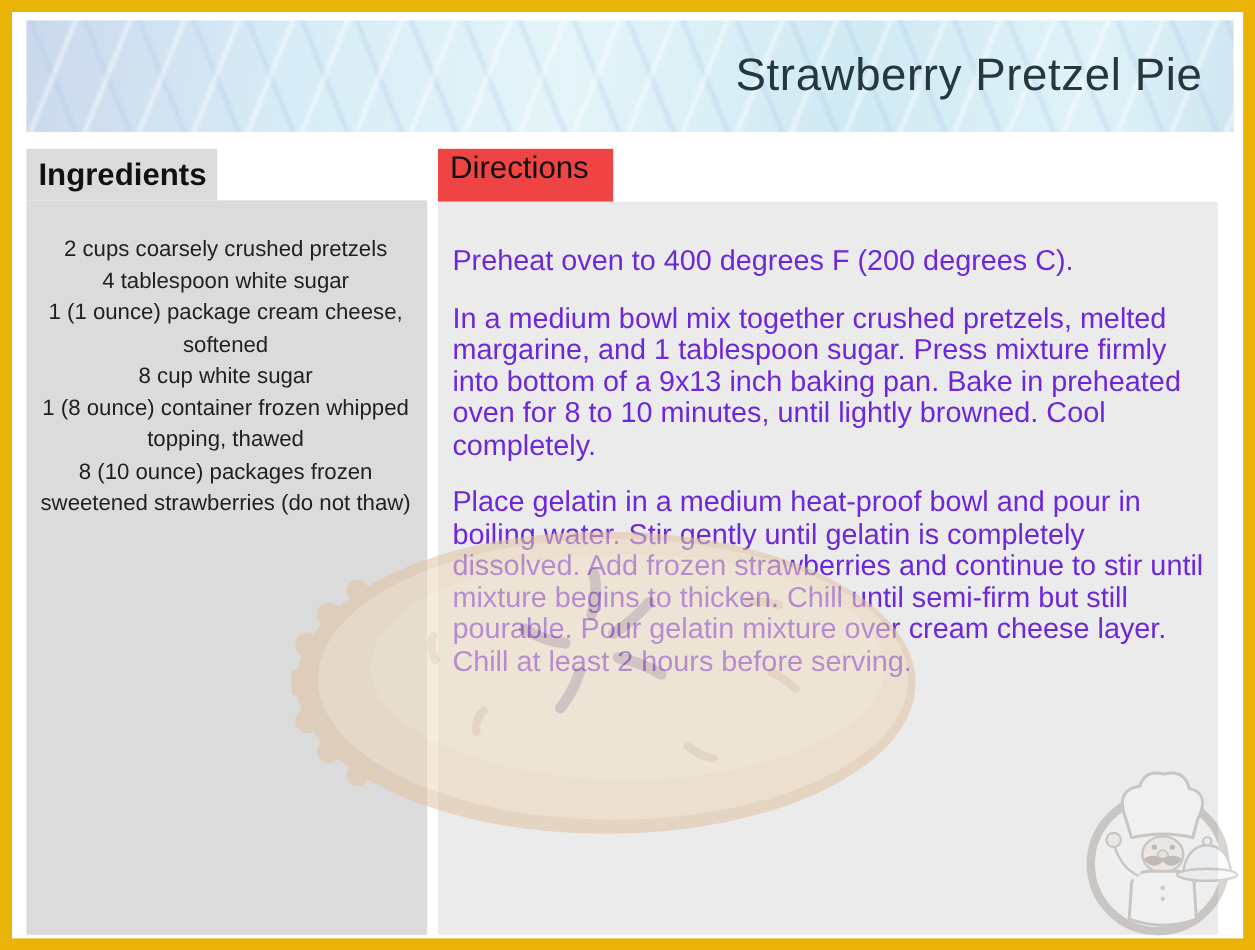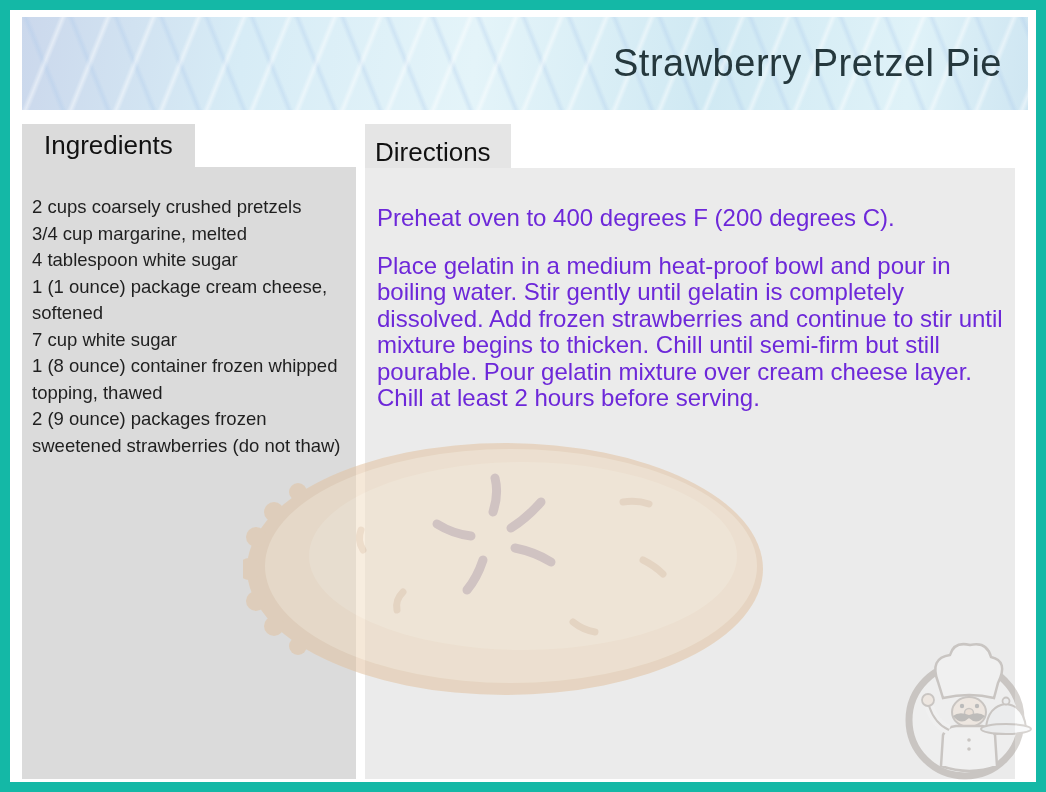--- a/index.html
+++ b/index.html
@@ -1,61 +1,61 @@
 <!DOCTYPE html>
 <html><head>
 <meta charset="utf-8">
 <style>
   html,body{margin:0;padding:0;background:#555;}
   .page{
     position:relative;
     width:1046px;height:792px;
     box-sizing:border-box;
     background:#ffffff;
-    border:10px solid #14b8a6;
+    border:10px solid #eab308;
     overflow:hidden;
     font-family:"Liberation Sans", sans-serif;
   }
   
   .banner{
     position:absolute;left:12px;top:7px;width:1006px;height:93px;
     display:flex;align-items:center;justify-content:flex-end;
     padding-right:26px;box-sizing:border-box;
     background-image:
       repeating-linear-gradient(112deg, rgba(255,255,255,0) 0px, rgba(255,255,255,0) 34px, rgba(255,255,255,0.45) 38px, rgba(255,255,255,0) 42px),
       repeating-linear-gradient(68deg, rgba(170,200,230,0) 0px, rgba(170,200,230,0) 34px, rgba(170,200,235,0.30) 38px, rgba(170,200,230,0) 42px),
       linear-gradient(96deg,#cbd8ec 0%,#d7ecf6 22%,#e4f4f9 45%,#d0e9f3 68%,#dff2f8 88%,#cfe6f2 100%);
   }
   .banner-title{
     font-size:38px;color:#25383d;letter-spacing:0.5px;white-space:nowrap;
   }
   
   .ing-head{
-    position:absolute;left:12px;top:114px;width:173px;height:43px;
+    position:absolute;left:12px;top:114px;width:159px;height:43px;
     background:#dbdbdb;display:flex;align-items:center;
-    padding-left:22px;box-sizing:border-box;z-index:2;
+    padding-left:10px;box-sizing:border-box;z-index:2;font-weight:bold;
   }
   .dir-head{
     position:absolute;left:355px;top:114px;width:146px;height:44px;
-    background:#e5e5e5;display:flex;align-items:flex-end;
+    background:#ef4444;display:flex;align-items:flex-start;
     padding-left:10px;box-sizing:border-box;z-index:2;
   }
   .col-heading{font-size:26px;color:#111;}
   .ing-body{
     position:absolute;left:12px;top:157px;width:334px;height:612px;
     background:#dbdbdb;box-sizing:border-box;
     padding:27px 12px 0 10px;z-index:1;
   }
   .dir-body{
     position:absolute;left:355px;top:158px;width:650px;height:611px;
     background:#ebebeb;box-sizing:border-box;
     padding:25px 6px 0 12px;z-index:1;
   }
   .ing-item{
-    font-size:18.5px;line-height:26.5px;color:#1f1f1f;
+    font-size:18.5px;line-height:26.5px;color:#1f1f1f;text-align:center;
   }
   .dir-par{
     font-size:24px;line-height:26.5px;color:#6d28d9;
     margin:12px 0 21px 0;
   }
   
   .pie-mark{
     position:absolute;left:233px;top:430px;width:525px;height:258px;
     z-index:5;opacity:0.55;pointer-events:none;
   }
@@ -71,33 +71,33 @@
 
   <div class="banner">
     <div class="banner-title">Strawberry Pretzel Pie</div>
   </div>
 
   <div class="ing-head">
     <span class="col-heading">Ingredients</span>
   </div>
   <div class="ing-body">
     <div class="ing-item">2 cups coarsely crushed pretzels</div>
-    <div class="ing-item">3/4 cup margarine, melted</div>
     <div class="ing-item">4 tablespoon white sugar</div>
     <div class="ing-item">1 (1 ounce) package cream cheese, softened</div>
-    <div class="ing-item">7 cup white sugar</div>
+    <div class="ing-item">8 cup white sugar</div>
     <div class="ing-item">1 (8 ounce) container frozen whipped topping, thawed</div>
-    <div class="ing-item">2 (9 ounce) packages frozen sweetened strawberries (do not thaw)</div>
+    <div class="ing-item">8 (10 ounce) packages frozen sweetened strawberries (do not thaw)</div>
   </div>
 
   <div class="dir-head">
     <span class="col-heading">Directions</span>
   </div>
   <div class="dir-body">
     <p class="dir-par">Preheat oven to 400 degrees F (200 degrees C).</p>
+    <p class="dir-par">In a medium bowl mix together crushed pretzels, melted margarine, and 1 tablespoon sugar. Press mixture firmly into bottom of a 9x13 inch baking pan. Bake in preheated oven for 8 to 10 minutes, until lightly browned. Cool completely.</p>
     <p class="dir-par">Place gelatin in a medium heat-proof bowl and pour in boiling water. Stir gently until gelatin is completely dissolved. Add frozen strawberries and continue to stir until mixture begins to thicken. Chill until semi-firm but still pourable. Pour gelatin mixture over cream cheese layer. Chill at least 2 hours before serving.</p>
   </div>
 
   <svg class="pie-mark" viewBox="0 0 525 258" xmlns="http://www.w3.org/2000/svg" aria-hidden="true">
     <ellipse cx="262" cy="129" rx="258" ry="126" fill="#e2c3a1"></ellipse>
 
     <circle cx="6" cy="129" r="11" fill="#e2c3a1"></circle>
     <circle cx="13" cy="97" r="10" fill="#e2c3a1"></circle>
     <circle cx="13" cy="161" r="10" fill="#e2c3a1"></circle>
     <circle cx="31" cy="72" r="10" fill="#e2c3a1"></circle>

